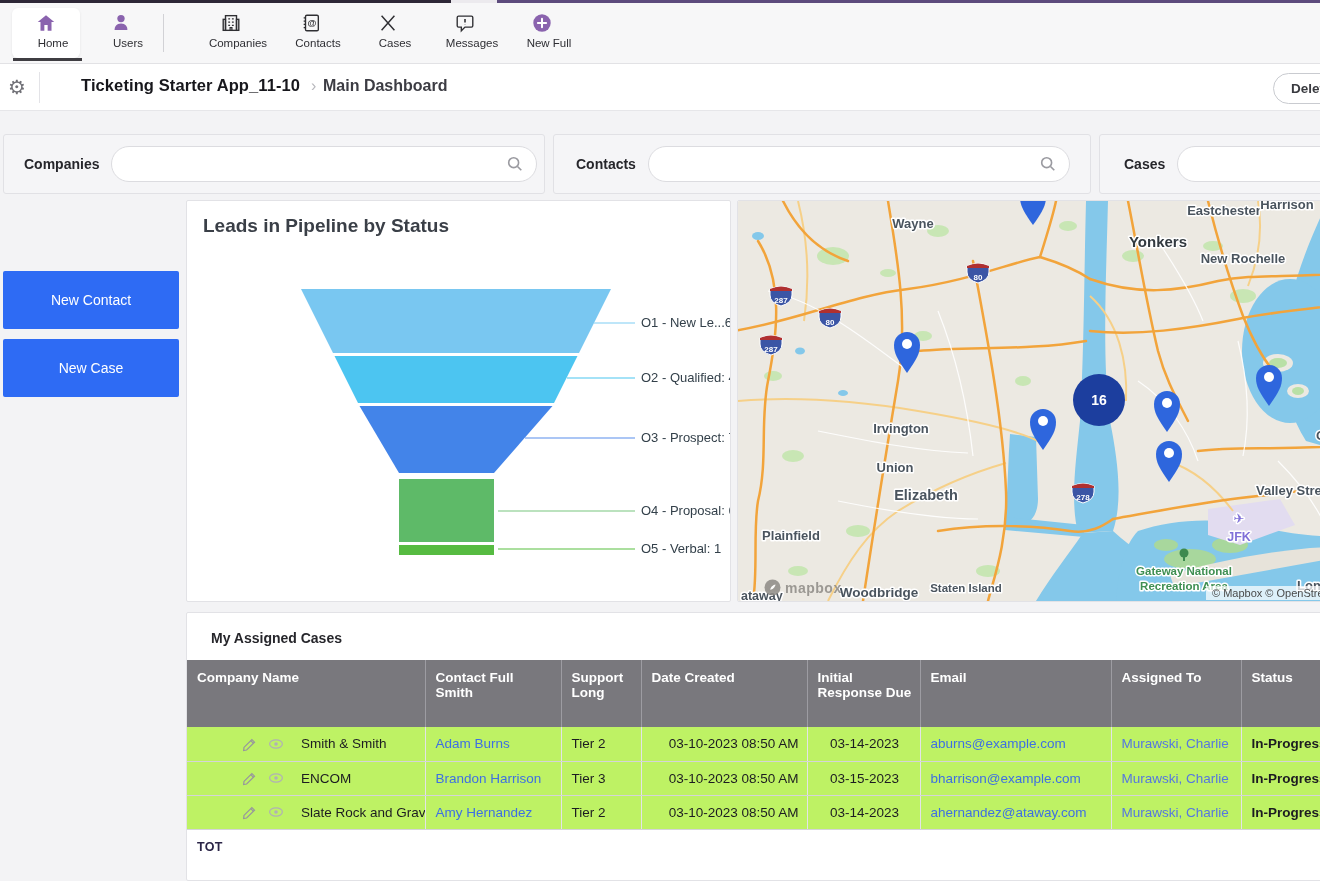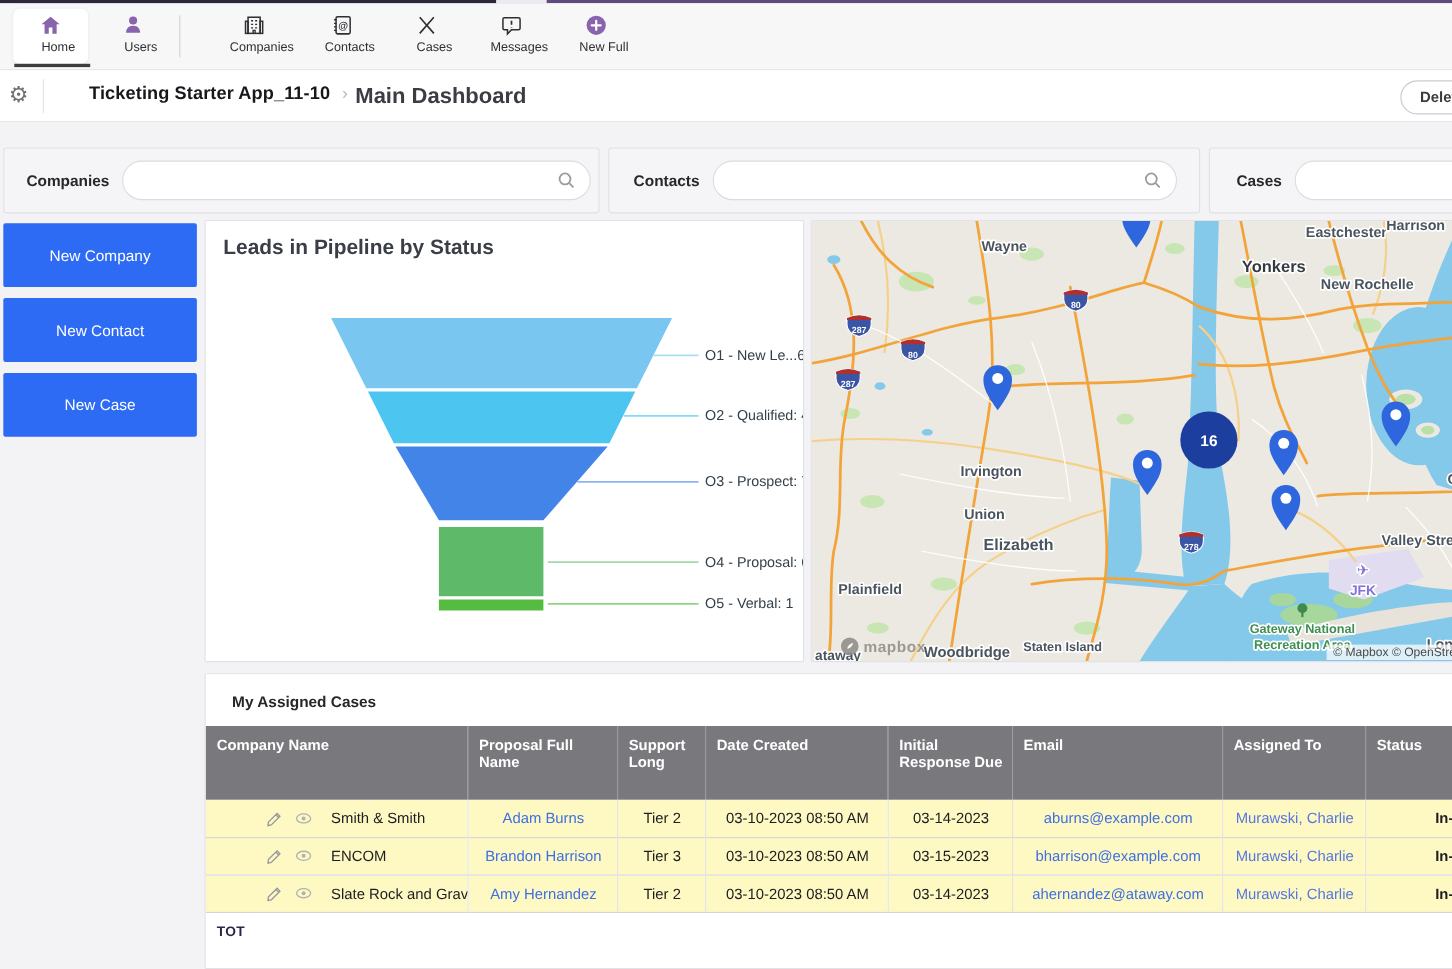--- a/index.html
+++ b/index.html
@@ -19,21 +19,21 @@
   .nav-item.active { background:#fff; border-radius:6px; box-shadow:0 1px 3px rgba(0,0,0,.08); }
   .nav-underline { position:absolute; top:55px; left:13px; width:69px; height:3px; background:#3f3d42; }
   .nav-divider { position:absolute; left:163px; top:11px; width:1px; height:38px; background:#d2d2d6; }
 
   
   .crumbbar { position:absolute; top:64px; left:0; width:1320px; height:47px; background:#fff; border-bottom:1px solid #e6e6e9; }
   .gear { position:absolute; left:8px; top:11px; font-size:20px; color:#707076; cursor:pointer; line-height:24px; }
   .crumb-divider { position:absolute; left:39px; top:8px; width:1px; height:31px; background:#e3e3e7; }
   .crumb-title { position:absolute; left:53px; top:12px; font-size:16.5px; font-weight:700; color:#17171c; letter-spacing:.1px;margin-left:28px; }
   .crumb-sep { position:absolute; left:311px; top:13px; font-size:16px; color:#b8b8bd; }
-  .crumb-page { position:absolute; left:323px; top:13px; font-size:20px; font-weight:700; color:#3c3c43; }
+  .crumb-page { position:absolute; left:323px; top:13px; font-size:16px; font-weight:700; color:#3c3c43; }
   .delete-btn { position:absolute; left:1273px; top:9px; height:31px; width:72px; border:1.5px solid #c9cbd0; border-radius:16px; background:#fff; font-size:13.5px; font-weight:600; color:#3a3b40; text-align:left; padding-left:17px; cursor:pointer; }
 
   
   .content { position:absolute; top:111px; left:0; width:1320px; height:770px; background:#f3f3f5; }
 
   .search-box { position:absolute; top:23px; height:60px; background:#f5f5f7; border:1px solid #e1e1e5; border-radius:3px; display:flex; align-items:center; }
   .search-box .s-label { font-size:14px; font-weight:700; color:#26262b; white-space:nowrap; }
   .pill { position:relative; height:36px; background:#fff; border:1px solid #dcdce0; border-radius:18px; }
   .pill input { position:absolute; left:14px; top:0; height:34px; width:calc(100% - 48px); border:none; outline:none; font-size:13px; background:transparent; }
   .pill .mag { position:absolute; right:12px; top:8px; }
@@ -58,21 +58,21 @@
   .map-logo .word { font-size:14px; font-weight:700; color:#8e8b86; letter-spacing:.5px; }
   .map-attr { position:absolute; left:468px; top:385px; width:220px; background:rgba(255,255,255,.72); font-size:11px; color:#4a4a4a; padding:1px 6px; white-space:nowrap; }
 
   
   .table-title { padding:17px 0 0 24px; font-size:14px; font-weight:700; color:#26262b; }
   table.cases { border-collapse:collapse; table-layout:fixed; width:1254px; margin-top:14px; }
   table.cases th { background:#79787d; color:#fff; font-size:13.5px; font-weight:700; height:67px; vertical-align:top; padding:10px 8px 0 10px; text-align:left; border-left:1px solid #9d9ca2; cursor:pointer; }
   table.cases th:first-child { border-left:none; }
   table.cases td { font-size:13.5px; color:#1c1c21; height:34px; border-bottom:1px solid #d4d4d9; border-left:1px solid #e3e3e7; padding:0 8px 0 10px; white-space:nowrap; overflow:hidden; }
   table.cases td:first-child { border-left:none; }
-  table.cases tr td { background:#fef9c3;text-align:center; }
+  table.cases tr td { background:#bef264; }
   th.al-r, td.al-r { text-align:right; }
   th.al-c, td.al-c { text-align:center; }
   .cell-icons { display:flex; align-items:center; }
   .cell-icons svg { cursor:pointer; flex:none; }
   .cell-icons .co { margin-left:16px; font-size:13.5px; color:#1c1c21; }
   a.tlink { color:#3e6fe3; text-decoration:none; cursor:pointer; }
   a.tlink.assigned { color:#5577e0; }
   td.status { font-weight:600; color:#1f1f24; }
   .table-footer { padding:10px 0 0 10px; font-size:12.5px; font-weight:800; color:#2b2547; letter-spacing:.3px; }
 </style>
@@ -190,21 +190,20 @@
       </span>
     </div>
   </div>
   <div class="search-box" id="box-cases">
     <span class="s-label" style="margin-left:24px;">Cases</span>
     <div class="pill" style="margin-left:12px; width:280px;">
       <input type="text" value="" style="">
     </div>
   </div>
 
-  <button class="action-btn" id="btn-company">New Company</button>
   <button class="action-btn" id="btn-case">New Case</button>
   <button class="action-btn" id="btn-contact">New Contact</button>
 
   <div class="panel" id="funnel-panel">
     <div class="chart-title">Leads in Pipeline by Status</div>
     <svg width="543" height="400" viewBox="0 0 543 400">
       <polygon points="114,88 424,88 392,152 146,152" fill="#79c7f1"></polygon>
       <polygon points="147.5,155 390.5,155 367,202 171,202" fill="#4cc5f1"></polygon>
       <polygon points="172.5,205 365.5,205 307,272 212,272" fill="#4384e9"></polygon>
       <polygon points="212,278 307,278 307,341 212,341" fill="#5eba68"></polygon>
@@ -410,21 +409,21 @@
           <col style="width:80px">
           <col style="width:166px">
           <col style="width:113px">
           <col style="width:191px">
           <col style="width:130px">
           <col style="width:200px">
         </colgroup>
       <thead>
         <tr>
           <th class="al-r" style="padding-right:36px;margin-left:44px;">Company Name</th>
-          <th>Proposal Full Name</th>
+          <th>Contact Full Smith</th>
           <th>Support Long</th>
           <th class="al-r">Date Created</th>
           <th class="al-c">Initial Response Due</th>
           <th>Email</th>
           <th>Assigned To</th>
           <th>Status</th>
         </tr>
       </thead>
       <tbody>
         <tr>

